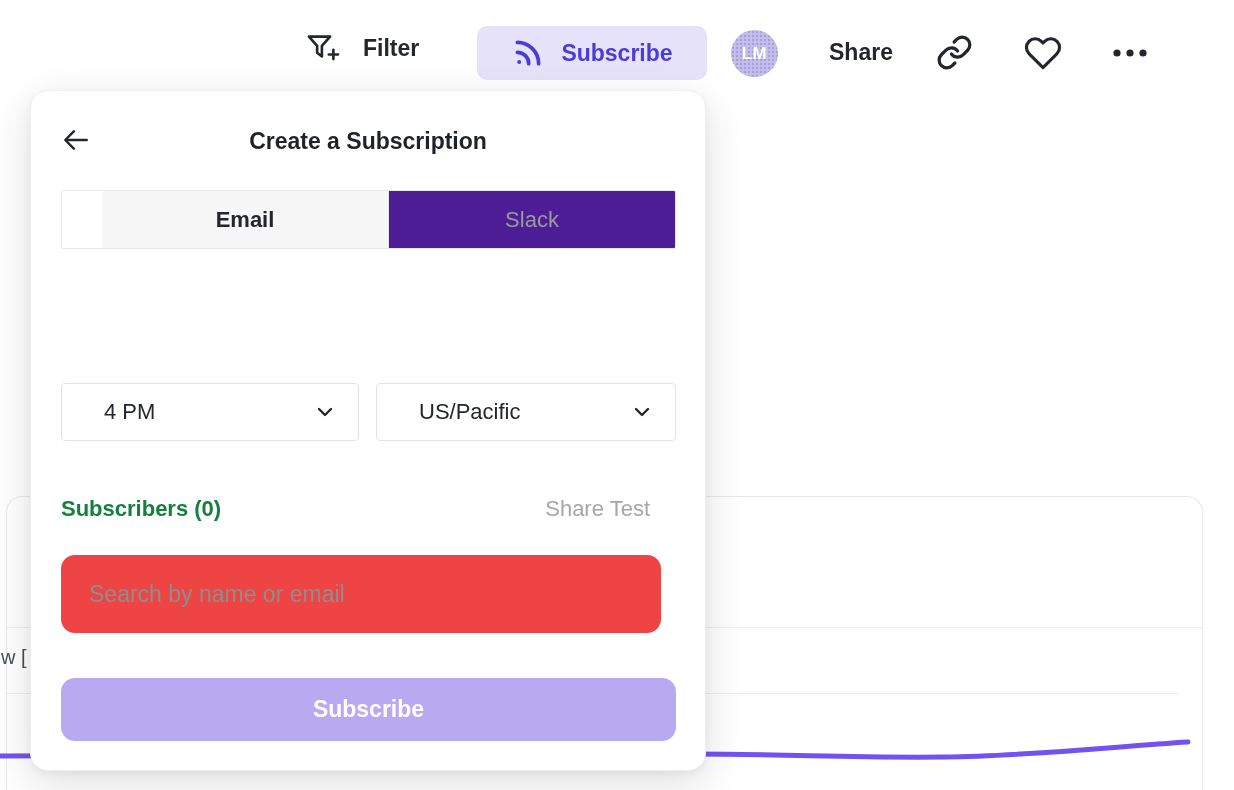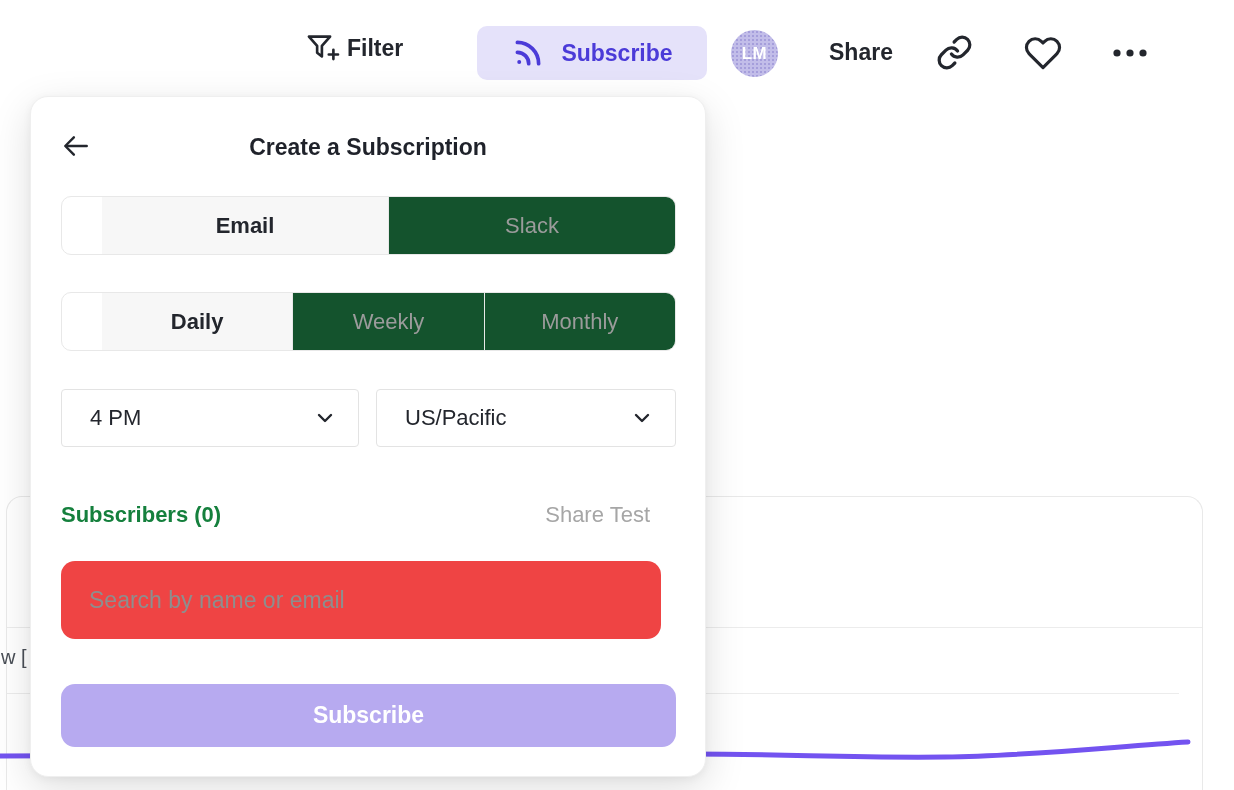--- a/index.html
+++ b/index.html
@@ -7,21 +7,21 @@
   body {
     position: relative;
     overflow: hidden;
     background: #ffffff;
     font-family: "Liberation Sans", sans-serif;
     color: #23262d;
   }
 
   
   .toolbar-item { position: absolute; display: flex; align-items: center; z-index: 3; }
-  .filter-group { left: 303px; top: 30px; gap: 7px; cursor: pointer; }
+  .filter-group { left: 303px; top: 30px; gap: 23px; cursor: pointer; }
   .toolbar-label { font-size: 23px; font-weight: 600; color: #23262d; }
 
   .subscribe-pill {
     left: 477px; top: 26px; width: 230px; height: 54px;
     background: #e5e2fa; border-radius: 10px;
     justify-content: center; gap: 16px; cursor: pointer;
   }
   .subscribe-pill .toolbar-label { color: #4b3bd8; }
 
   .avatar {
@@ -55,51 +55,51 @@
   .gridline-1 { left: 0; top: 130px; right: 0; }
   .gridline-2 { left: 0; top: 196px; width: 1172px; }
   .clipped-row-text {
     position: absolute; left: 1px; top: 646px; z-index: 2;
     font-size: 20px; color: #4a4f57;
   }
   .chart-line-svg { position: absolute; left: 0; top: 725px; z-index: 2; }
 
   
   .modal {
-    position: absolute; left: 30px; top: 96px; width: 676px; height: 681px;
+    position: absolute; left: 30px; top: 90px; width: 676px; height: 681px;
     background: #ffffff; border: 1px solid #efefef; border-radius: 18px;
     box-shadow: 0 12px 40px rgba(0,0,0,.13), 0 2px 8px rgba(0,0,0,.05);
     z-index: 5;
   }
   .back-btn { position: absolute; left: 30px; top: 34px; width: 30px; height: 30px; cursor: pointer; }
   .modal-title {
     position: absolute; left: 0; right: 0; top: 37px;
     text-align: center; font-size: 23px; font-weight: 600; color: #1f222a;
   }
 
   .segmented {
     position: absolute; left: 30px; width: 615px; height: 59px;
-    border: 1px solid #e8e8e8; border-radius: 10px;
+    border: 1px solid #e8e8e8; border-radius: 2px;
     display: flex; overflow: hidden; background: #ffffff; padding-left: 40px;
   }
   .seg-channel { top: 99px; }
   .seg-frequency { top: 195px; }
   .segment {
     flex: 1; display: flex; align-items: center; justify-content: center;
     font-size: 22px; color: #9b9b9b; font-weight: 500; cursor: pointer;
-    background: #14532d;
+    background: #4c1d95;
   }
   .segment + .segment { border-left: 1px solid #e8e8e8; }
   .segment.selected { background: #f7f7f7; color: #23262d; font-weight: 600; }
 
   .select-box {
     position: absolute; top: 292px; height: 58px;
     border: 1px solid #e3e3e3; border-radius: 4px; background: #fff;
     display: flex; align-items: center; cursor: pointer;
-    padding: 0 22px 0 28px; font-size: 22px; font-weight: 500; color: #23262d;
+    padding: 0 22px 0 42px; font-size: 22px; font-weight: 500; color: #23262d;
   }
   .select-time { left: 30px; width: 298px; }
   .select-tz   { left: 345px; width: 300px; align-items: center; }
   .select-box .chev { margin-left: auto; display: flex; }
 
   .subscribers-heading {
     position: absolute; left: 30px; top: 405px;
     font-size: 22px; font-weight: 700; color: #15803d;
   }
   .send-test {
@@ -203,25 +203,20 @@
       </svg>
     </span>
   </div>
   <div class="modal-title">Create a Subscription</div>
 
   <div class="segmented seg-channel">
     <div class="segment selected">Email</div>
     <div class="segment">Slack</div>
   </div>
 
-  <div class="segmented seg-frequency">
-    <div class="segment selected">Daily</div>
-    <div class="segment">Weekly</div>
-    <div class="segment">Monthly</div>
-  </div>
 
   <div class="select-box select-time">
     <span>4 PM</span>
     <span class="chev">
       <svg width="22" height="22" viewBox="0 0 22 22" fill="none" stroke="#23262d" stroke-width="2.4" stroke-linecap="round" stroke-linejoin="round">
         <path d="M5 8l6 6 6-6"></path>
       </svg>
     </span>
   </div>
 

